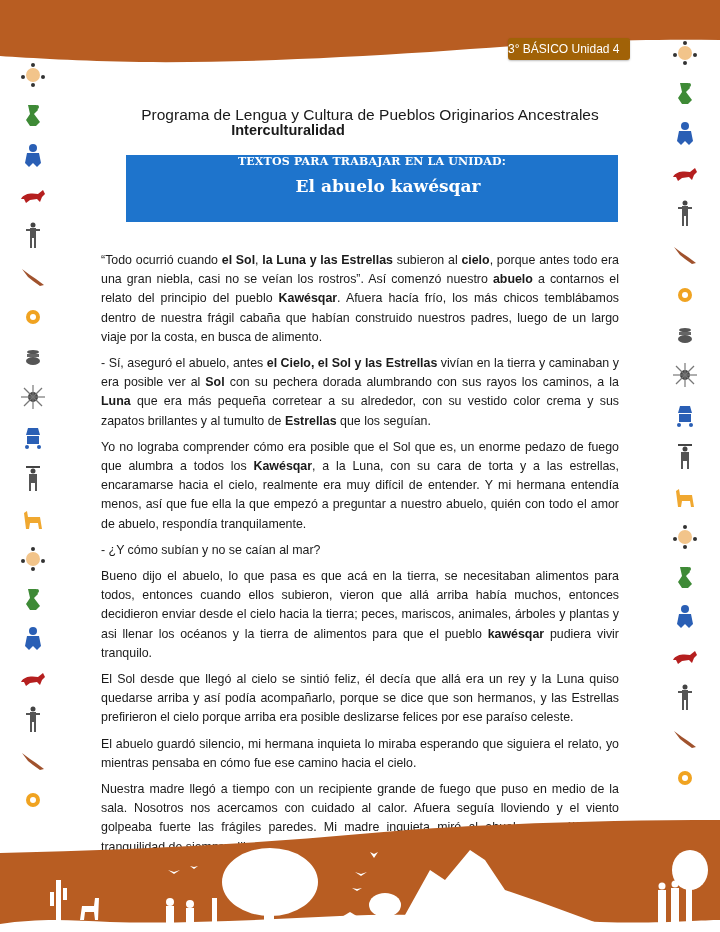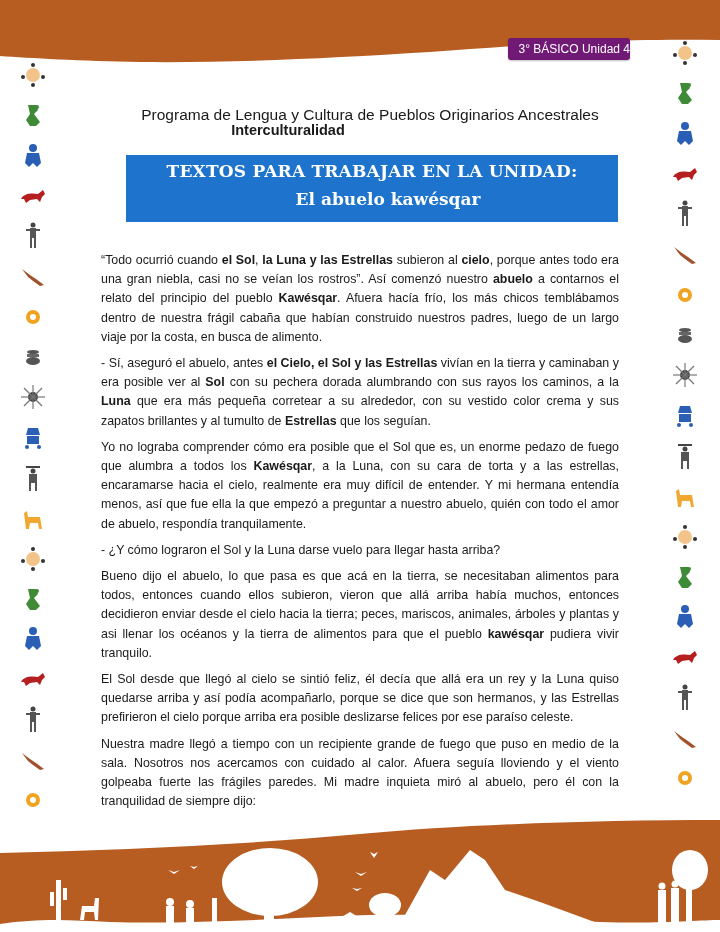--- a/index.html
+++ b/index.html
@@ -5,22 +5,22 @@
   html, body { margin: 0; padding: 0; }
   body {
     width: 720px; height: 932px; position: relative; overflow: hidden;
     background: #ffffff;
     font-family: "Liberation Sans", sans-serif;
     color: #1a1a1a;
   }
   .header-band { position: absolute; left: 0; top: 0; width: 720px; height: 70px; }
   .unit-tab {
     position: absolute; left: 508px; top: 38px; width: 122px; height: 22px;
-    background: #701a75; color: #fff; border-radius: 3px;
-    font-size: 12px; line-height: 22px; text-align: right;
+    background: #a16207; color: #fff; border-radius: 3px;
+    font-size: 12px; line-height: 22px; text-align: left;
     box-shadow: 0 1px 2px rgba(0,0,0,0.25);
   }
   .unit-tab-stem { position: absolute; left: 598px; top: 28px; width: 4px; height: 12px; background: #b85d22; }
 
   .side-col { position: absolute; top: 60px; width: 30px; }
   .side-col.left { left: 18px; }
   .side-col.right { left: 670px; top: 38px; }
   .icon { display: block; width: 30px; height: 30px; margin-bottom: 10.3px; }
 
   .program-title {
@@ -29,21 +29,21 @@
   }
   .subtitle {
     position: absolute; left: 0; width: 576px; top: 122px;
     text-align: center; font-size: 14.5px; font-weight: bold; color: #1a1a1a;
   }
   .title-box {
     position: absolute; left: 126px; top: 155px; width: 492px; height: 67px;
     background: #1e74cc; color: #ffffff; text-align: center;
     font-family: "DejaVu Serif", "Liberation Serif", serif; font-weight: bold;
   }
-  .title-box .t1 { font-size: 17px; margin-top: 6px; letter-spacing: 0.2px; }
+  .title-box .t1 { font-size: 11px; letter-spacing: 0.2px; }
   .title-box .t2 { font-size: 17px; margin-top: 8px; margin-left: 32px; }
 
   .content {
     position: absolute; left: 101px; top: 251px; width: 518px;
     font-size: 12.4px; line-height: 19.2px; color: #1a1a1a;
     text-align: justify;
   }
   .content p { margin: 0 0 7px 0; }
   .content b { font-weight: bold; }
 
@@ -255,23 +255,24 @@
 <div class="subtitle">Interculturalidad</div>
 <div class="title-box">
   <div class="t1">TEXTOS PARA TRABAJAR EN LA UNIDAD:</div>
   <div class="t2">El abuelo kawésqar</div>
 </div>
 
 <div class="content" id="story">
     <p><span>“Todo ocurrió cuando </span><b>el Sol</b><span>, </span><b>la Luna y las Estrellas</b><span> subieron al </span><b>cielo</b><span>, porque antes todo era una gran niebla, casi no se veían los rostros”. Así comenzó nuestro </span><b>abuelo</b><span> a contarnos el relato del principio del pueblo </span><b>Kawésqar</b><span>. Afuera hacía frío, los más chicos temblábamos dentro de nuestra frágil cabaña que habían construido nuestros padres, luego de un largo viaje por la costa, en busca de alimento.</span></p>
     <p><span>- Sí, aseguró el abuelo, antes </span><b>el Cielo, el Sol y las Estrellas</b><span> vivían en la tierra y caminaban y era posible ver al </span><b>Sol</b><span> con su pechera dorada alumbrando con sus rayos los caminos, a la </span><b>Luna</b><span> que era más pequeña corretear a su alrededor, con su vestido color crema y sus zapatos brillantes y al tumulto de </span><b>Estrellas</b><span> que los seguían.</span></p>
     <p><span>Yo no lograba comprender cómo era posible que el Sol que es, un enorme pedazo de fuego que alumbra a todos los </span><b>Kawésqar</b><span>, a la Luna, con su cara de torta y a las estrellas, encaramarse hacia el cielo, realmente era muy difícil de entender. Y mi hermana entendía menos, así que fue ella la que empezó a preguntar a nuestro abuelo, quién con todo el amor de abuelo, respondía tranquilamente.</span></p>
-    <p><span>- ¿Y cómo lograron el Sol y la Luna darse vuelo para llegar hasta arriba?</span></p>
+    <p><span>- ¿Y cómo subían y no se caían al mar?</span></p>
     <p><span>Bueno dijo el abuelo, lo que pasa es que acá en la tierra, se necesitaban alimentos para todos, entonces cuando ellos subieron, vieron que allá arriba había muchos, entonces decidieron enviar desde el cielo hacia la tierra; peces, mariscos, animales, árboles y plantas y asi llenar los océanos y la tierra de alimentos para que el pueblo </span><b>kawésqar</b><span> pudiera vivir tranquilo.</span></p>
     <p><span>El Sol desde que llegó al cielo se sintió feliz, él decía que allá era un rey y la Luna quiso quedarse arriba y así podía acompañarlo, porque se dice que son hermanos, y las Estrellas prefirieron el cielo porque arriba era posible deslizarse felices por ese paraíso celeste.</span></p>
+    <p><span>El abuelo guardó silencio, mi hermana inquieta lo miraba esperando que siguiera el relato, yo mientras pensaba en cómo fue ese camino hacia el cielo.</span></p>
     <p><span>Nuestra madre llegó a tiempo con un recipiente grande de fuego que puso en medio de la sala. Nosotros nos acercamos con cuidado al calor. Afuera seguía lloviendo y el viento golpeaba fuerte las frágiles paredes. Mi madre inquieta miró al abuelo, pero él con la tranquilidad de siempre dijo:</span></p>
   </div>
 
 <svg class="footer-band" viewBox="0 0 720 112" preserveAspectRatio="none">
   <path d="M0,33 C120,30 240,25 360,14 C470,4 600,0 720,0 V112 H0 Z" fill="#b85d22"></path>
   <g fill="#ffffff">
 
     <path d="M0,112 L0,104 C40,98 70,100 110,102 C180,104 260,100 340,96 C420,92 520,98 600,102 C660,104 700,100 720,100 V112 Z"></path>
 
     <rect x="56" y="60" width="5" height="44"></rect>

